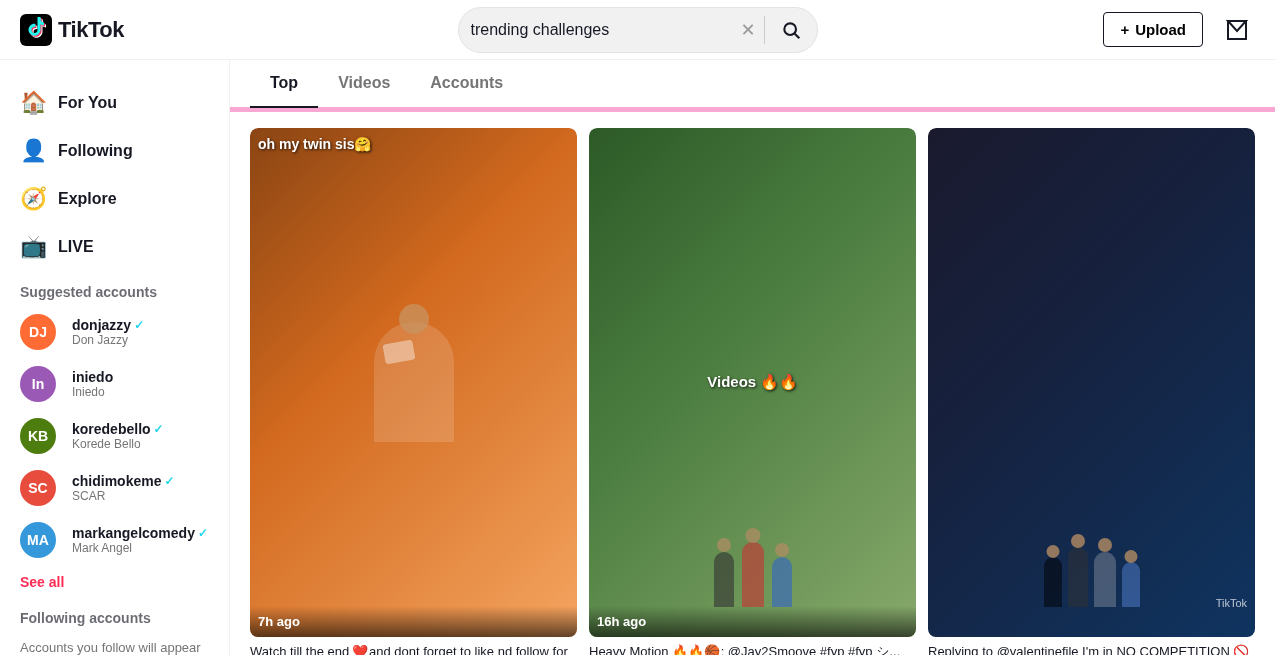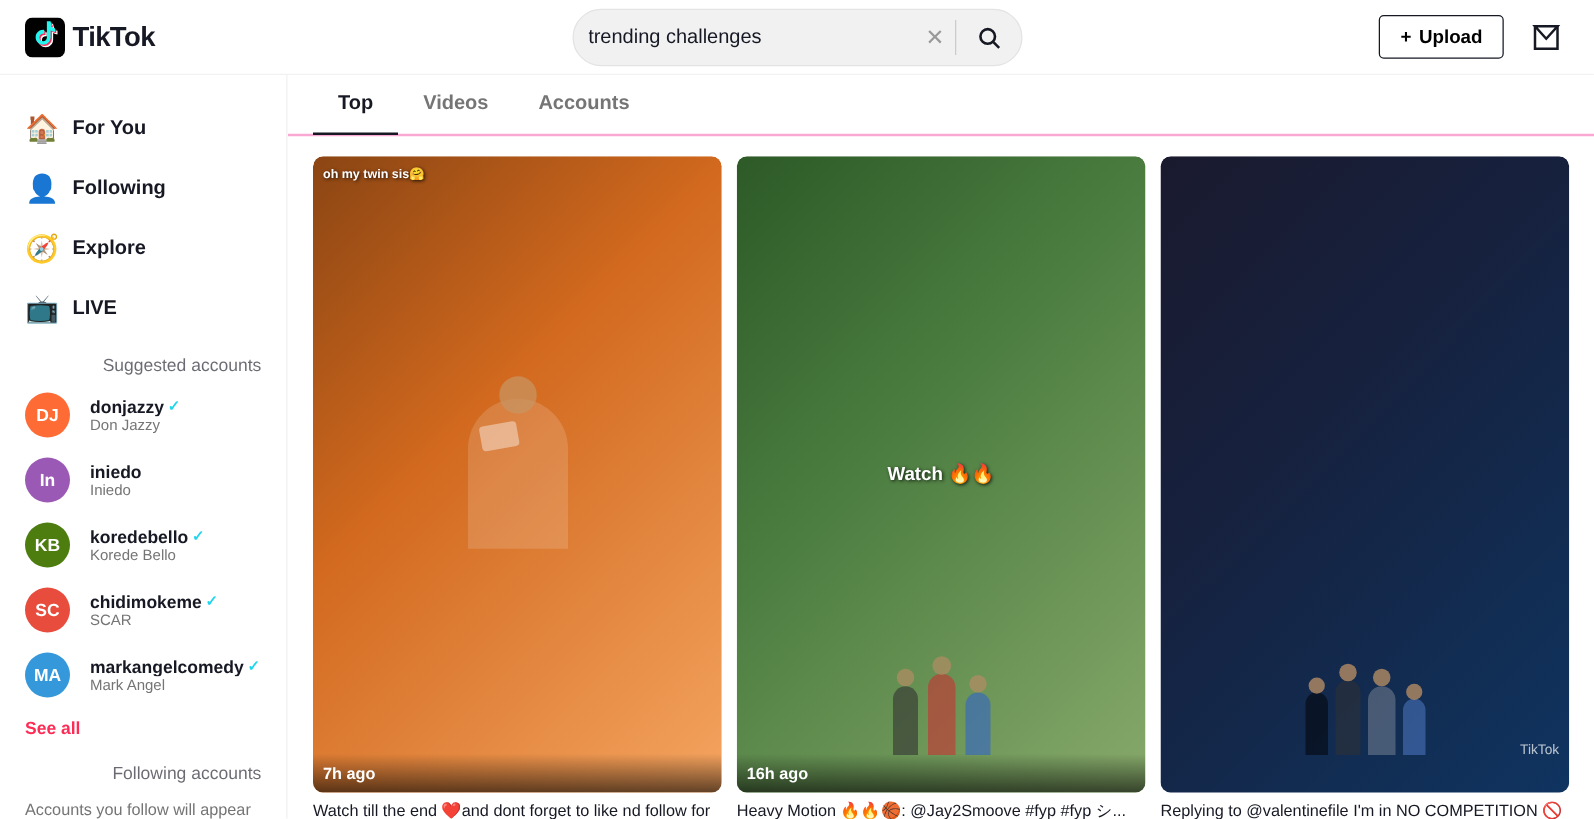--- a/index.html
+++ b/index.html
@@ -133,24 +133,23 @@
       border-radius: 6px;
       cursor: pointer;
       font-size: 16px;
       font-weight: 600;
       color: #161823;
       margin-bottom: 2px;
     }
     .nav-item-icon { font-size: 22px; width: 28px; text-align: center; }
     .sidebar-section-title {
       font-size: 14px;
-      font-weight: 400;
+      font-weight: 700;
       color: #161823a3;
       padding: 12px 12px 6px;
-      text-align: right;
     }
     .suggested-account {
       display: flex;
       align-items: center;
       gap: 16px;
       padding: 8px 12px;
       cursor: pointer;
       border-radius: 6px;
     }
     .avatar {
@@ -200,21 +199,21 @@
     }
 
     
     .main-content {
       flex: 1;
       overflow-y: auto;
       padding: 0;
     }
     .search-tabs {
       display: flex;
-      border-bottom: 2px solid #f9a8d4;
+      border-bottom: 5px solid #f9a8d4;
       padding: 0 20px;
       position: sticky;
       top: 0;
       background: #fff;
       z-index: 10;
     }
     .tab {
       padding: 14px 20px;
       font-size: 16px;
       font-weight: 600;
@@ -267,21 +266,21 @@
       font-weight: 700;
       text-shadow: 1px 1px 3px rgba(0,0,0,0.8);
       text-align: center;
       white-space: nowrap;
     }
     .top-text {
       position: absolute;
       top: 8px;
       left: 8px;
       color: #fff;
-      font-size: 10px;
+      font-size: 14px;
       font-weight: 600;
       text-shadow: 1px 1px 3px rgba(0,0,0,0.8);
     }
     .tiktok-watermark {
       position: absolute;
       bottom: 28px;
       right: 8px;
       color: rgba(255,255,255,0.7);
       font-size: 11px;
     }
@@ -453,21 +452,21 @@
                 <div style="position:absolute;top:-14px;left:50%;transform:translateX(-50%);width:14px;height:14px;background:rgba(180,140,100,0.7);border-radius:50%;"></div>
               </div>
               <div style="width:22px;height:65px;background:rgba(200,50,50,0.6);border-radius:11px 11px 0 0;position:relative;">
                 <div style="position:absolute;top:-14px;left:50%;transform:translateX(-50%);width:15px;height:15px;background:rgba(180,140,100,0.7);border-radius:50%;"></div>
               </div>
               <div style="width:20px;height:50px;background:rgba(50,100,200,0.6);border-radius:10px 10px 0 0;position:relative;">
                 <div style="position:absolute;top:-14px;left:50%;transform:translateX(-50%);width:14px;height:14px;background:rgba(180,140,100,0.7);border-radius:50%;"></div>
               </div>
             </div>
           </div>
-          <div class="video-center-text">Watch 🔥🔥</div>
+          <div class="video-center-text">Videos 🔥🔥</div>
           <div class="video-overlay">16h ago</div>
         </div>
         <div class="video-info">
           <div class="video-desc">Heavy Motion 🔥🔥🏀: @Jay2Smoove #fyp #fyp シ...</div>
 
         </div>
       </div>
 
       <div class="video-card">
         <div class="video-thumb thumb-3">

